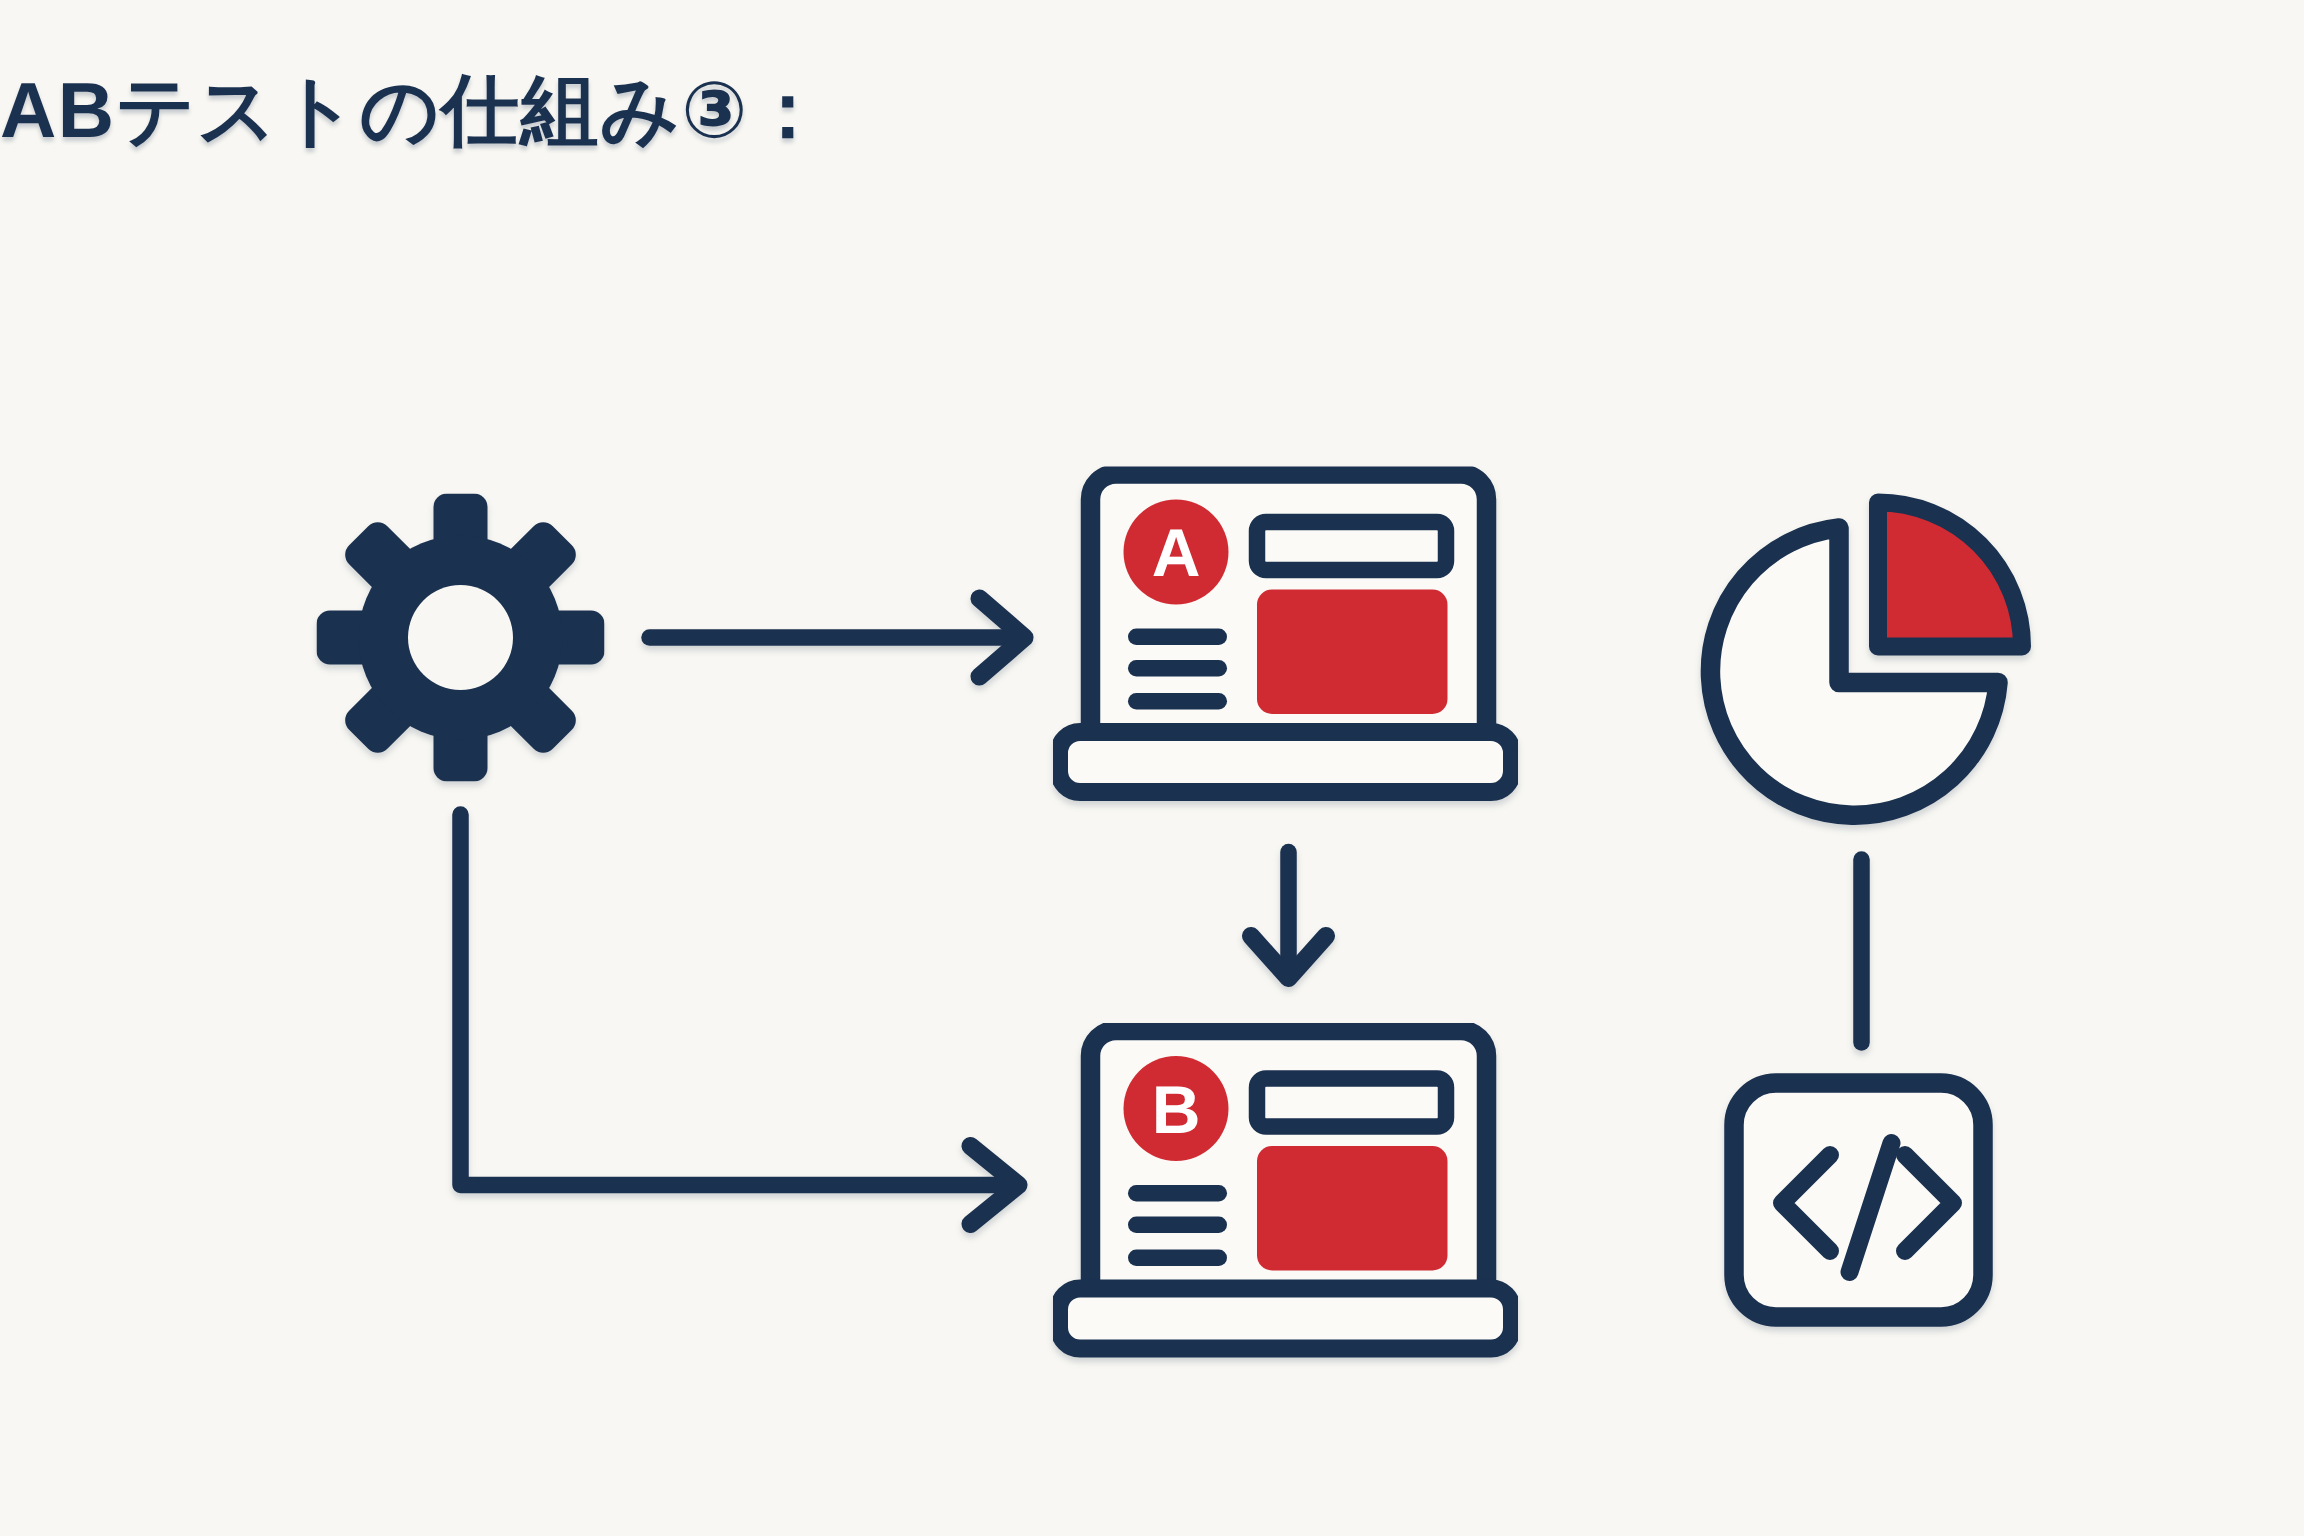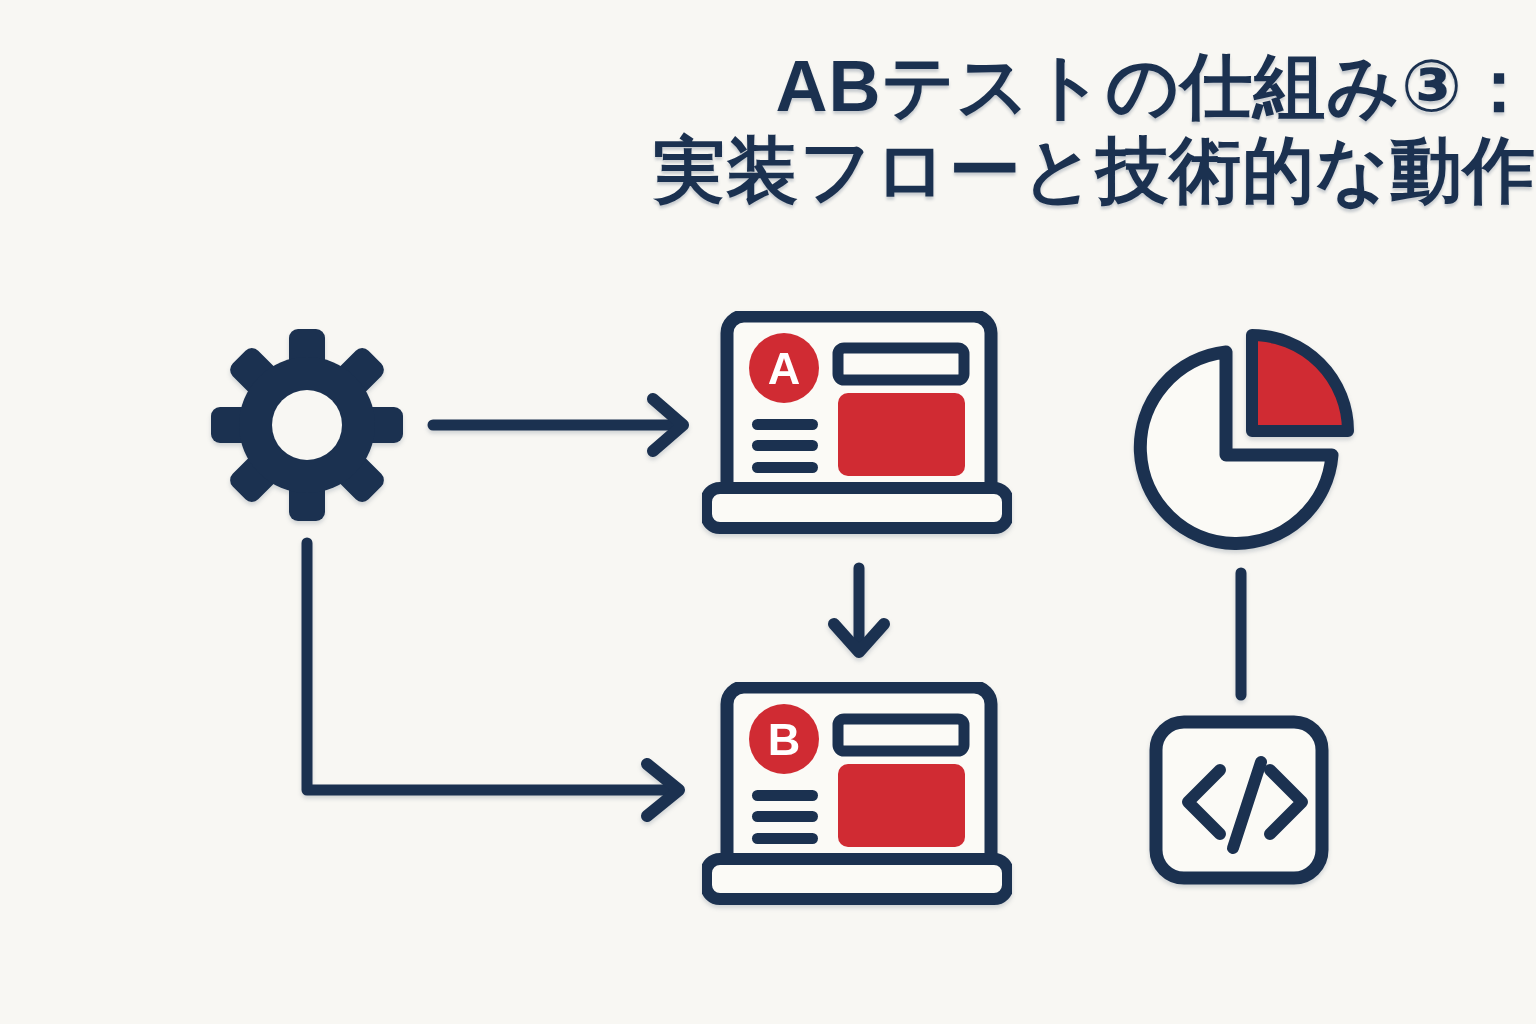--- a/index.html
+++ b/index.html
@@ -14,42 +14,41 @@
     background: #f8f7f3;
     overflow: hidden;
   }
   .abs { position: absolute; }
   .shadow { filter: drop-shadow(0 3px 2px rgba(27, 49, 80, 0.18)); }
   .title {
     position: absolute;
     top: 44px;
     left: 0;
     width: 100%;
-    text-align: right;
+    text-align: left;
     color: #1b3150;
     font-weight: 800;
-    font-size: 72px;
+    font-size: 52px;
     line-height: 1.17;
     letter-spacing: 1px;
     text-shadow: 0 3px 3px rgba(27, 49, 80, 0.22);
     white-space: nowrap;
   }
   svg text.badge {
     font-family: "Liberation Sans", "DejaVu Sans", sans-serif;
     font-weight: 800;
   }
 </style>
 </head>
 <body>
 
 <div class="stage">
 
   <div class="title">
     <div>ABテストの仕組み③：</div>
-    <div>実装フローと技術的な動作</div>
   </div>
 
   <svg class="abs shadow" style="left:211px; top:329px" width="192" height="192" viewBox="0 0 192 192">
     <g fill="#1b3150">
       <rect x="78" y="0" width="36" height="46" rx="9"></rect>
       <rect x="78" y="0" width="36" height="46" rx="9" transform="rotate(45 96 96)"></rect>
       <rect x="78" y="0" width="36" height="46" rx="9" transform="rotate(90 96 96)"></rect>
       <rect x="78" y="0" width="36" height="46" rx="9" transform="rotate(135 96 96)"></rect>
       <rect x="78" y="0" width="36" height="46" rx="9" transform="rotate(180 96 96)"></rect>
       <rect x="78" y="0" width="36" height="46" rx="9" transform="rotate(225 96 96)"></rect>

